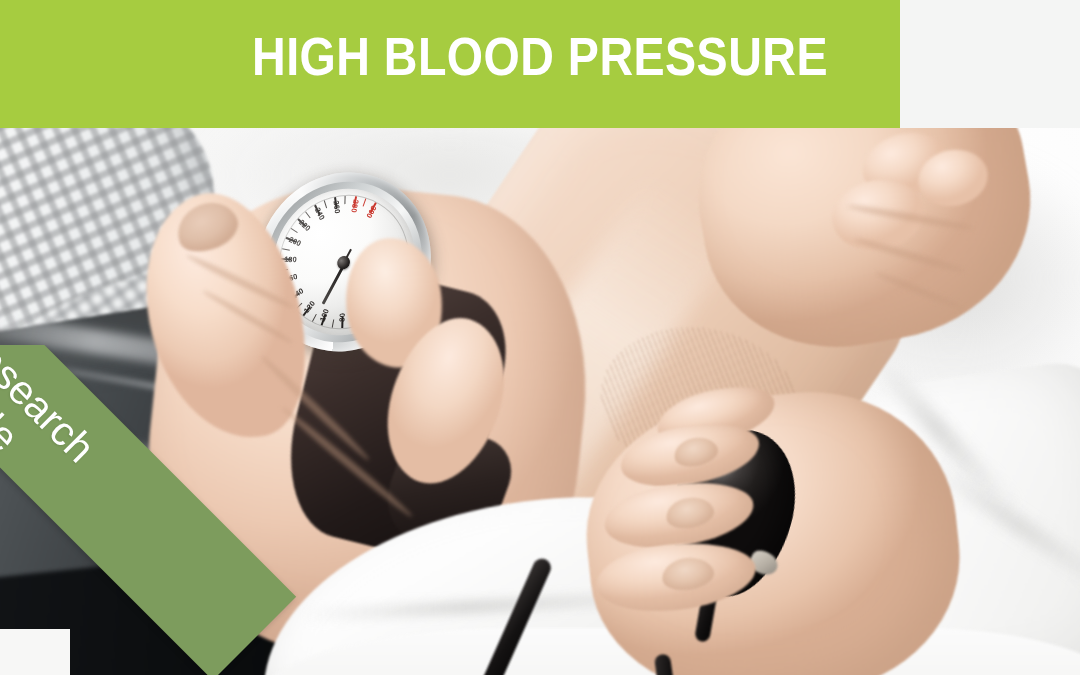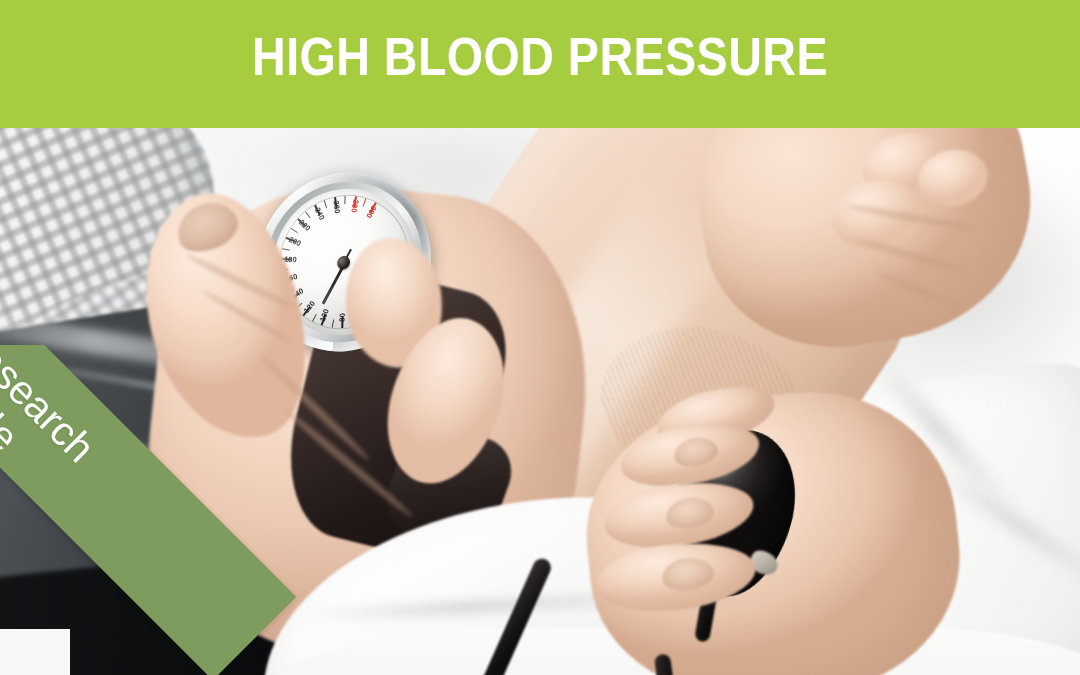--- a/index.html
+++ b/index.html
@@ -7,21 +7,21 @@
 
   #stage{
     position:relative;
     width:1080px;height:675px;
     overflow:hidden;
     background:#f4f5f4;
   }
 
   
   #header-band{
-    position:absolute;left:0;top:0;width:1080px;height:128px;
+    position:absolute;left:0;top:0;width:900px;height:128px;
     background:#a6cc40;
     z-index:40;
   }
   #header-title{
     position:absolute;left:0;top:27px;width:1080px;
     text-align:center;
     color:#ffffff;
     font-family:"Liberation Sans Narrow","Liberation Sans",sans-serif;
     font-weight:bold;
     font-size:53px;

